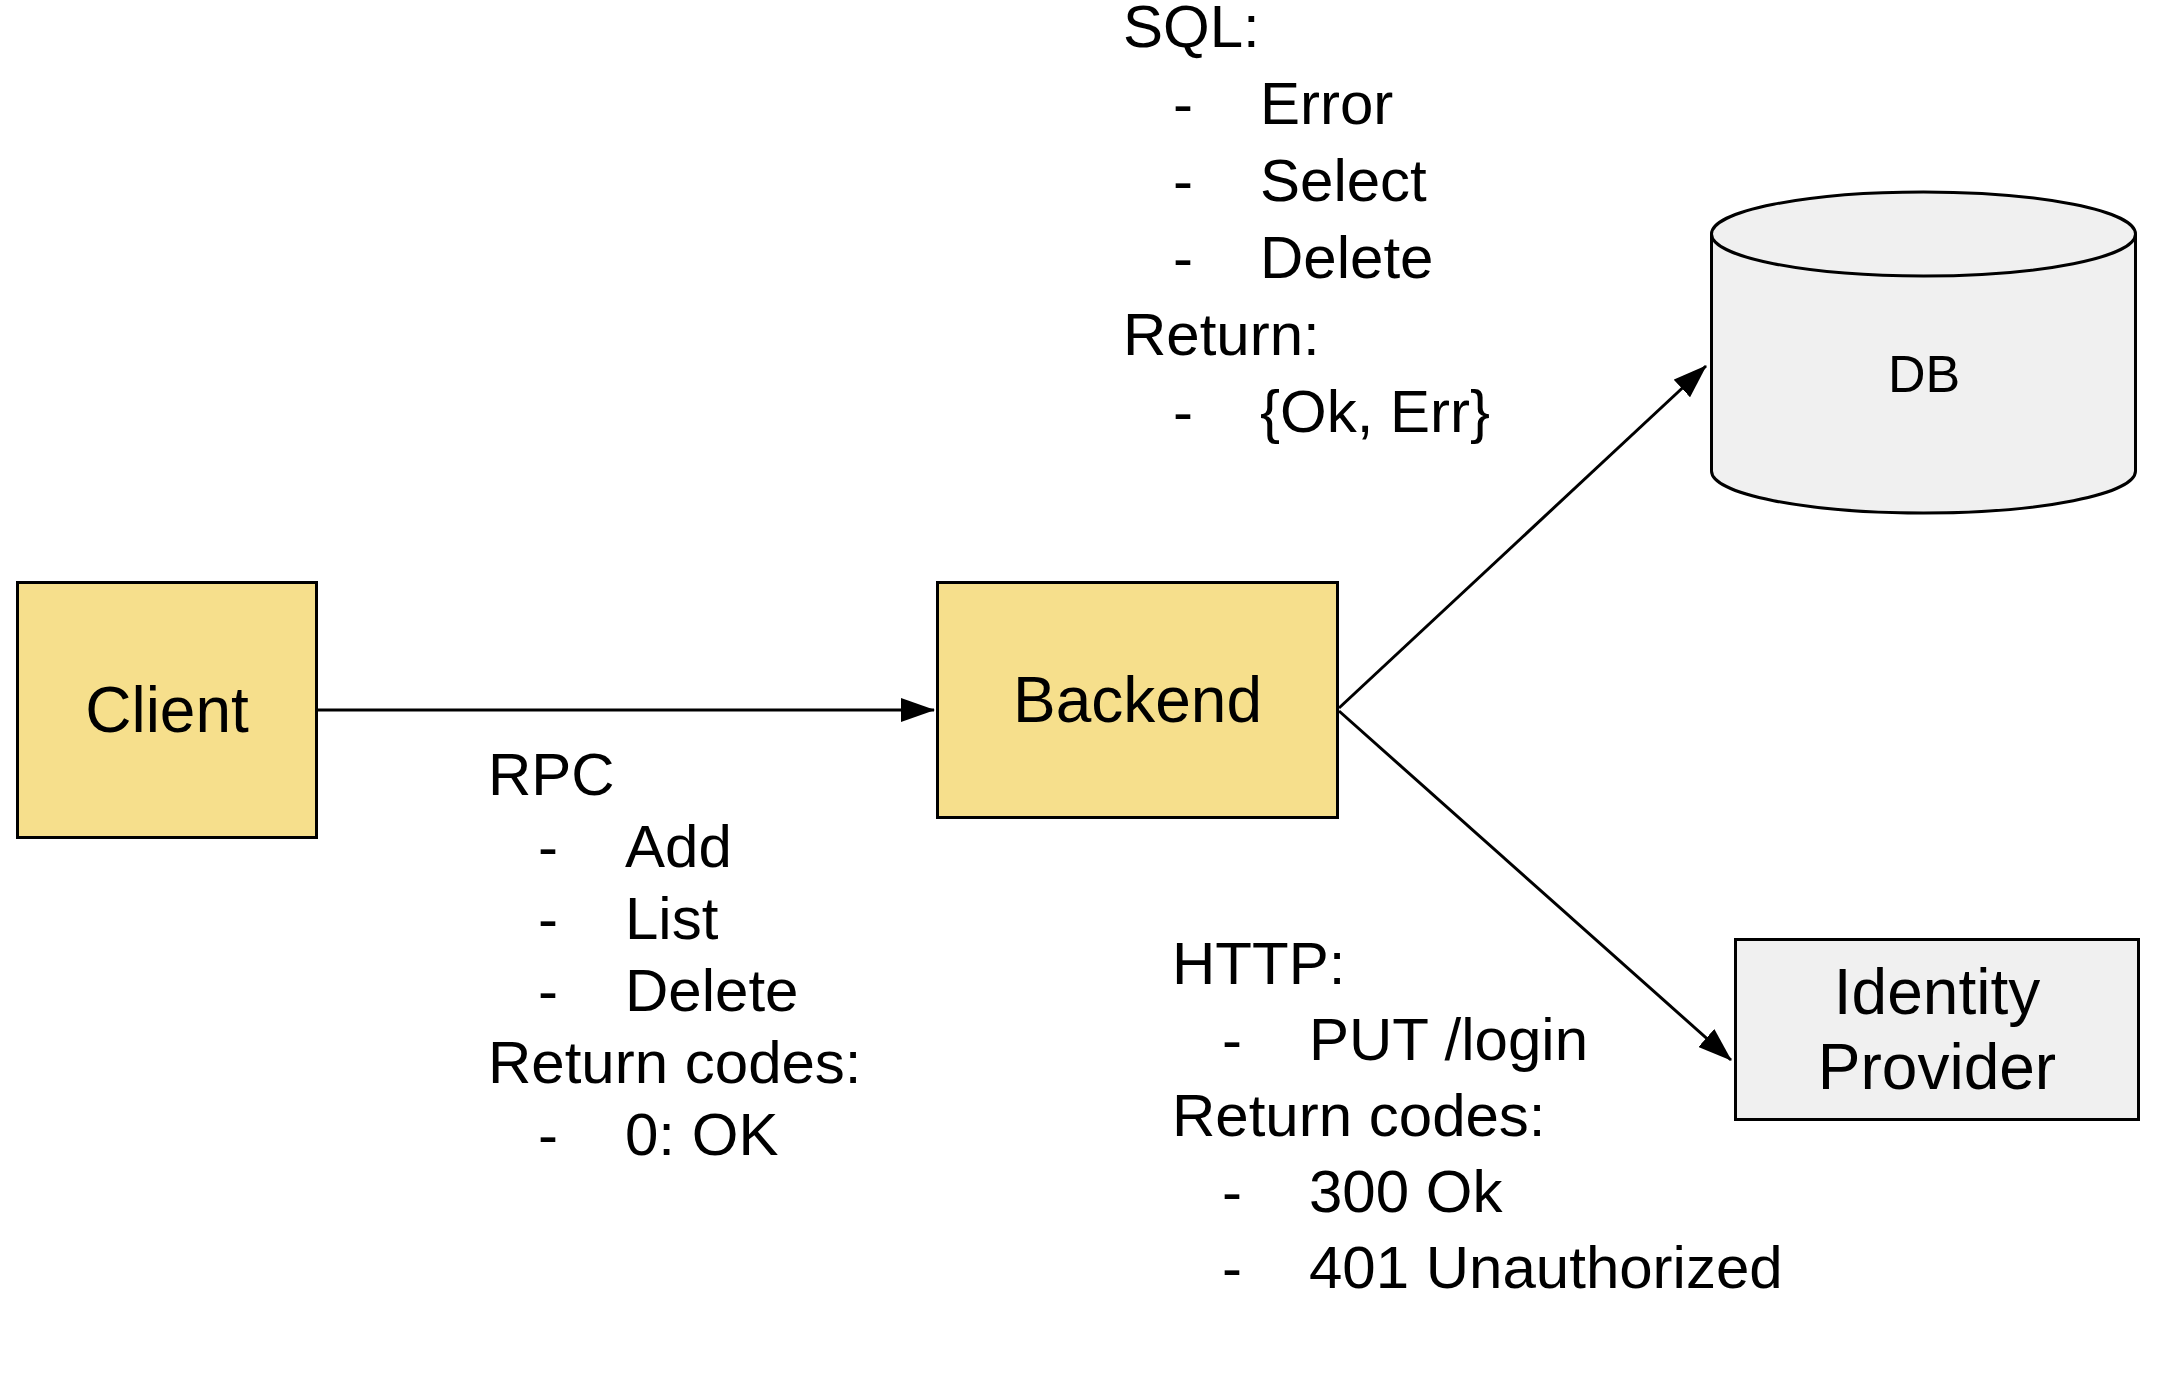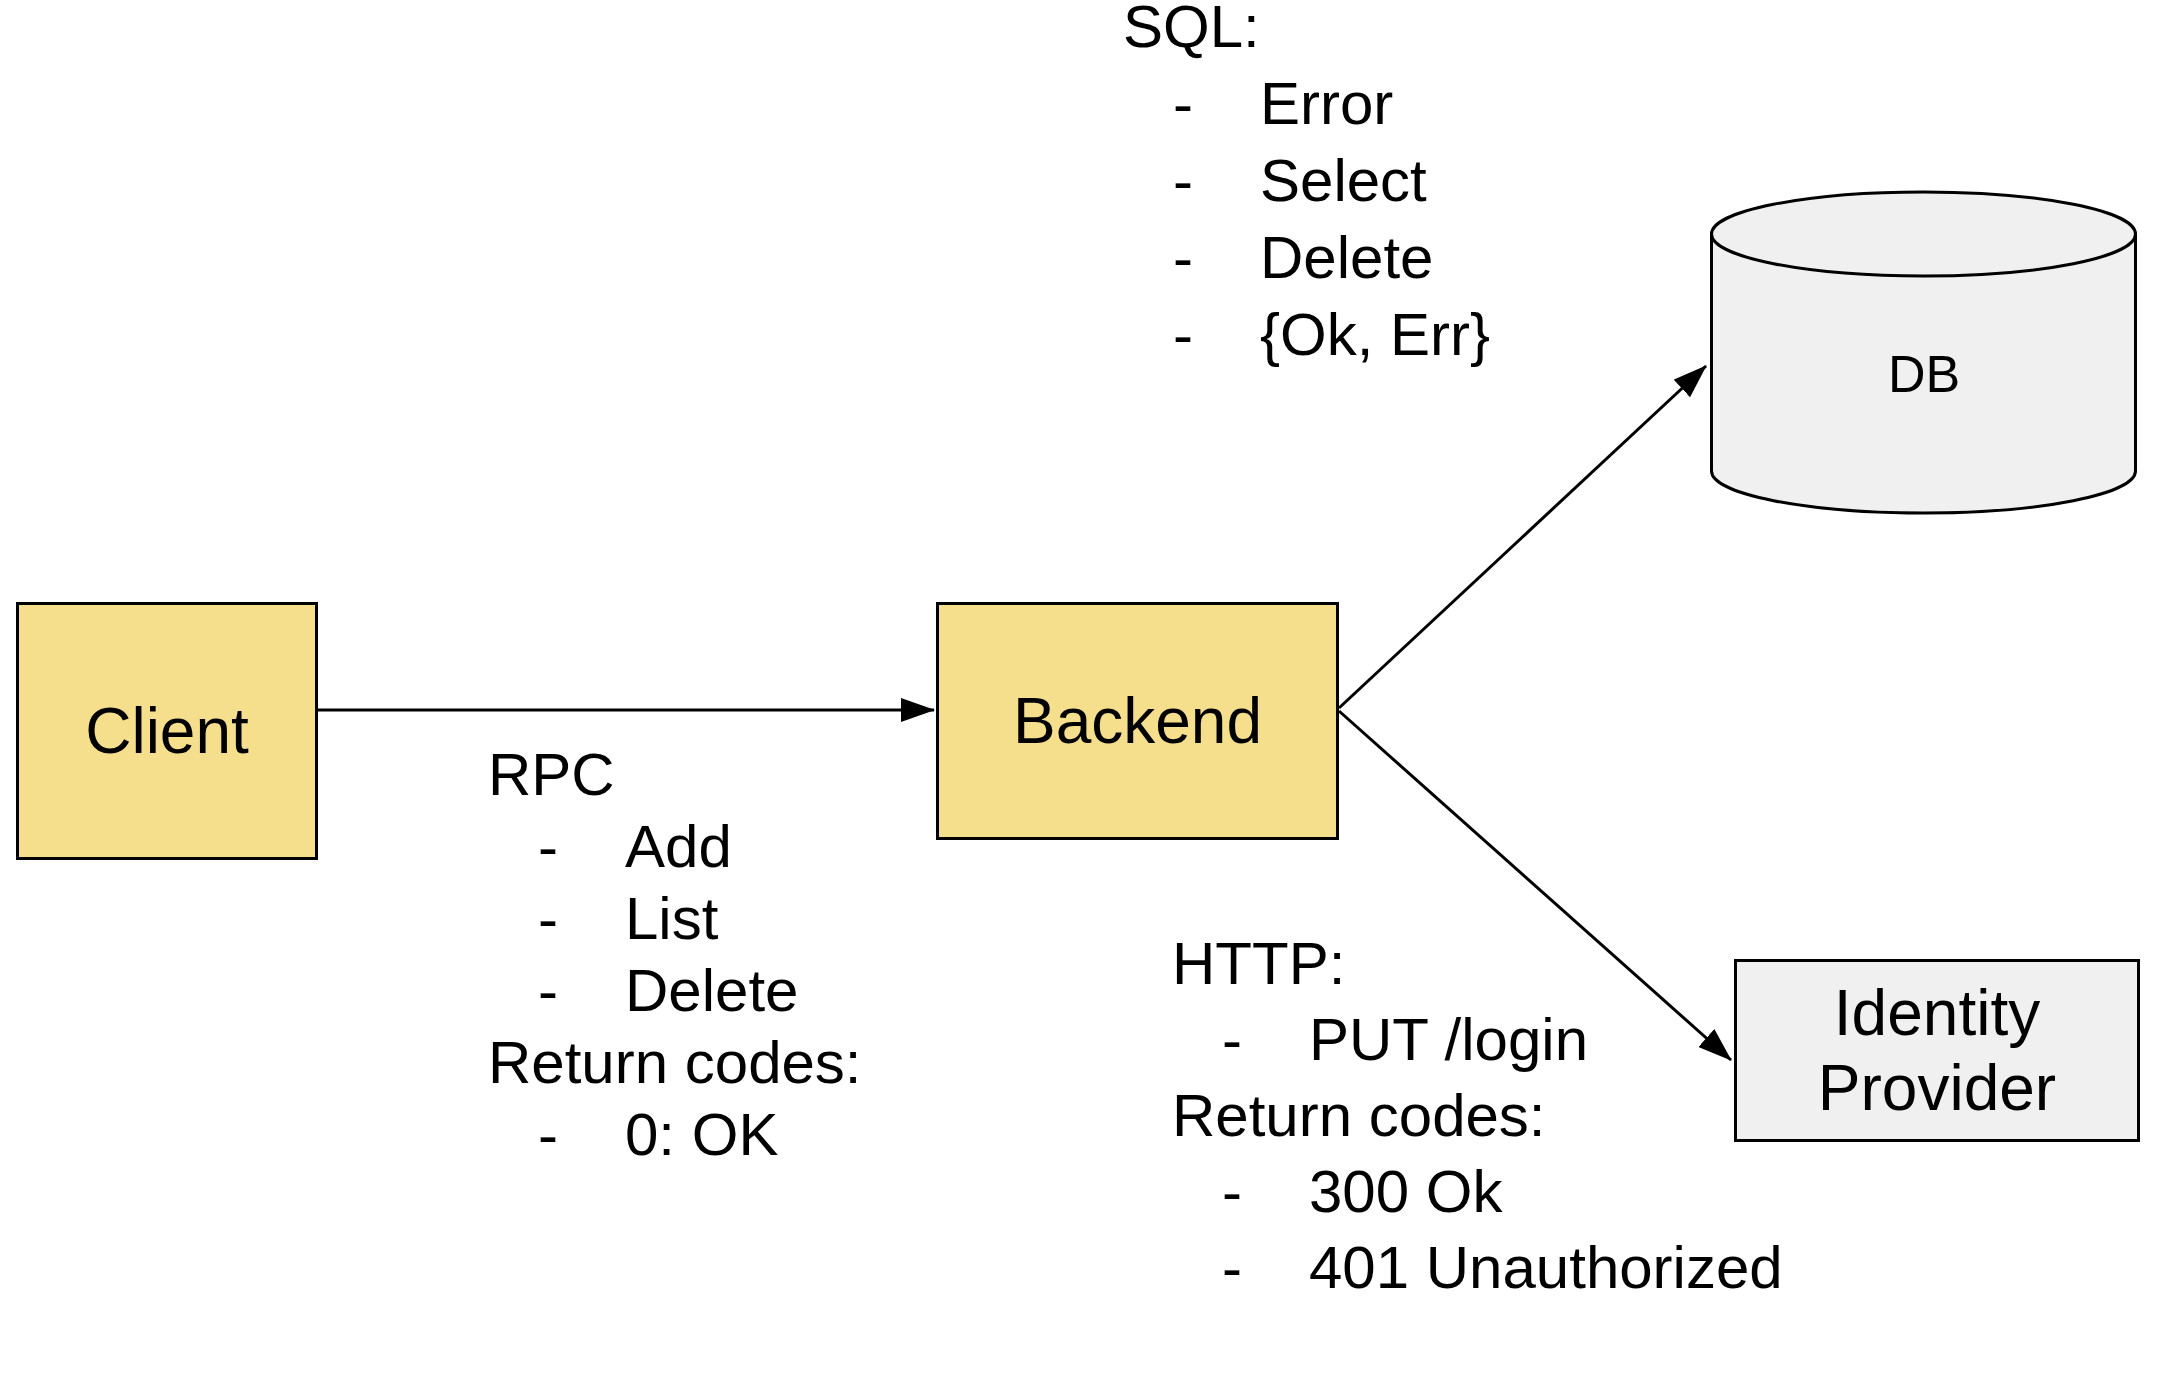--- a/index.html
+++ b/index.html
@@ -31,21 +31,20 @@
     position: absolute;
     box-sizing: border-box;
     border: 3px solid #000000;
     display: flex;
     align-items: center;
     justify-content: center;
     font-size: 64px;
     line-height: 75px;
     text-align: center;
     white-space: nowrap;
-    margin-top: 21px;
   }
   .node-yellow { background: #f6df8c; }
   .node-gray   { background: #f0f0f0; }
   #node-client  { left: 16px;  top: 581px; width: 302px; height: 258px; }
   #node-backend { left: 936px; top: 581px; width: 403px; height: 238px; }
   #node-idp     { left: 1734px; top: 938px; width: 406px; height: 183px; flex-direction: column; }
   #db-label {
     position: absolute;
     left: 1710px;
     top: 336px;
@@ -103,20 +102,21 @@
   <div class="node node-gray" id="node-idp">
     <span>Identity</span>
     <span>Provider</span>
   </div>
 
   <div class="ann" id="ann-sql">
     <div class="line head">SQL:</div>
     <div class="line item"><span class="dash">-</span><span>Error</span></div>
     <div class="line item"><span class="dash">-</span><span>Select</span></div>
     <div class="line item"><span class="dash">-</span><span>Delete</span></div>
+    <div class="line head">Return:</div>
     <div class="line item"><span class="dash">-</span><span>{Ok, Err}</span></div>
   </div>
 
   <div class="ann" id="ann-rpc">
     <div class="line head">RPC</div>
     <div class="line item"><span class="dash">-</span><span>Add</span></div>
     <div class="line item"><span class="dash">-</span><span>List</span></div>
     <div class="line item"><span class="dash">-</span><span>Delete</span></div>
     <div class="line head">Return codes:</div>
     <div class="line item"><span class="dash">-</span><span>0: OK</span></div>

